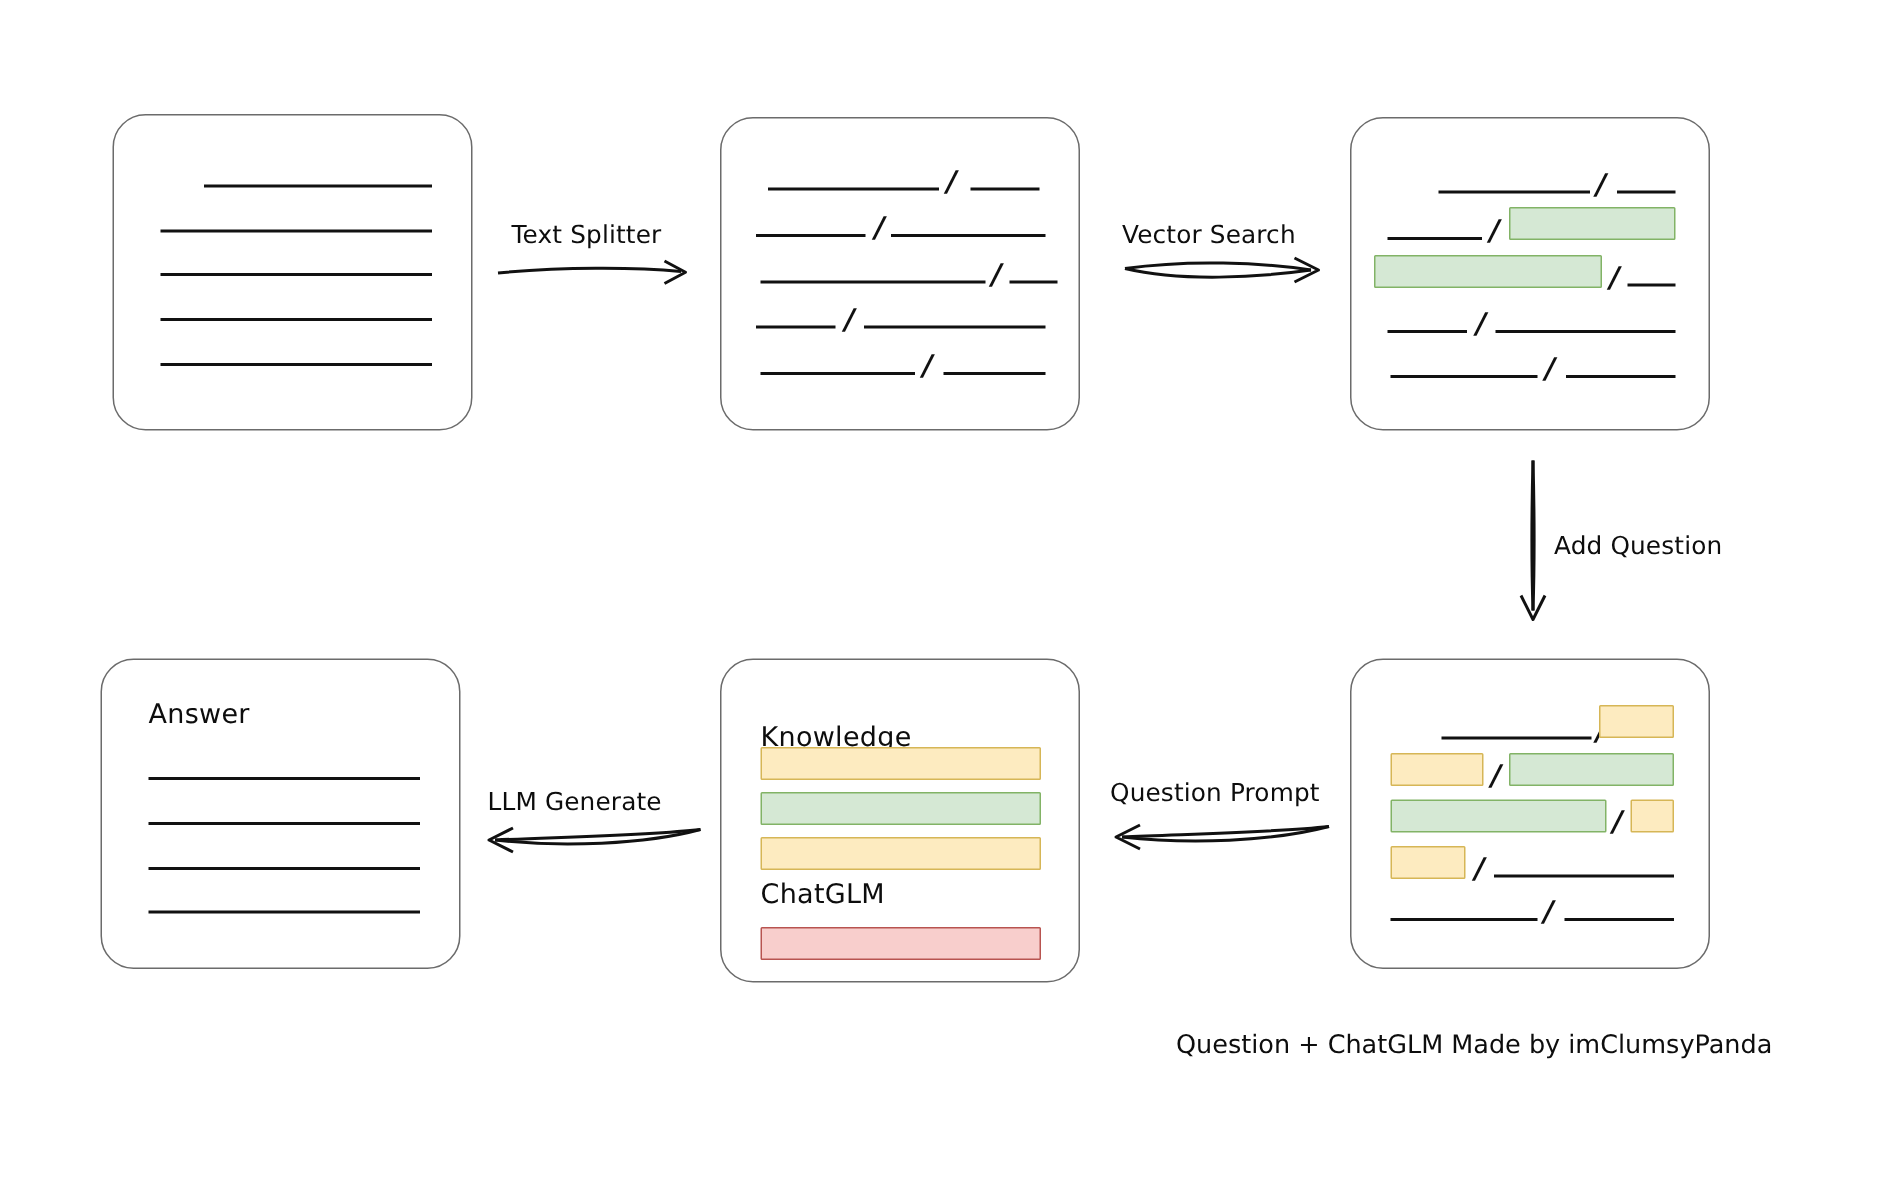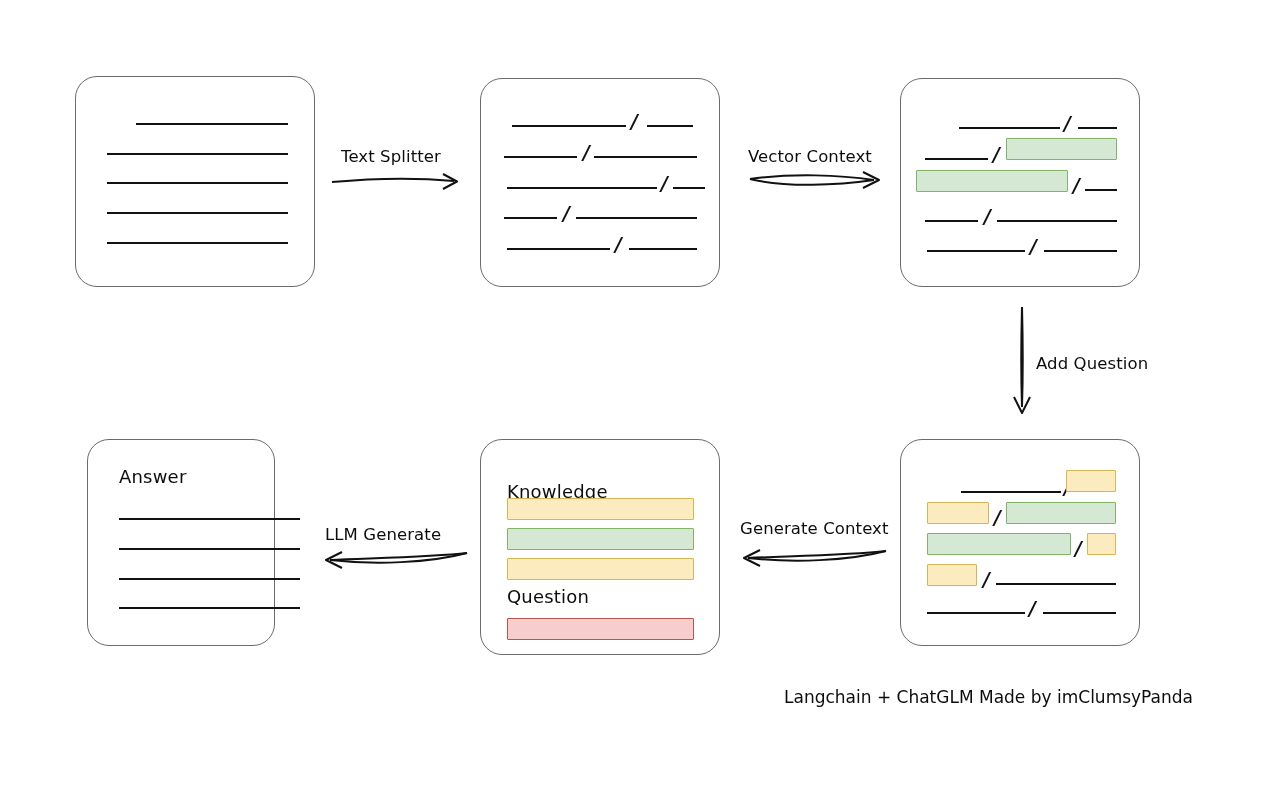--- a/index.html
+++ b/index.html
@@ -117,21 +117,21 @@
 
     <div class="seg line" style="left:23px;  top:138px; width:53px;"></div>
     <div class="seg slash" style="left:82px;  top:125px;">/</div>
     <div class="seg line" style="left:95px;  top:138px; width:121px;"></div>
 
     <div class="seg line" style="left:26px;  top:169px; width:103px;"></div>
     <div class="seg slash" style="left:134px; top:156px;">/</div>
     <div class="seg line" style="left:148px; top:169px; width:68px;"></div>
   </div>
 
-  <div class="edge-label" style="left:748px; top:147px;">Vector Context</div>
+  <div class="edge-label" style="left:748px; top:147px;">Vector Search</div>
   <svg class="edge" width="145" height="26" style="left:748px; top:167px;">
     <path d="M2,12 C40,21 90,18 126,13" stroke-width="2"></path>
     <path d="M2,12 C45,6 92,8 126,13" stroke-width="2"></path>
     <polyline points="115,5 131,13 115,21" stroke-width="2" stroke-linejoin="round"></polyline>
   </svg>
 
   <div class="node-box" style="left:900px; top:78px; width:240px; height:209px;">
     <div class="seg line" style="left:58px;  top:48px;  width:101px;"></div>
     <div class="seg slash" style="left:163px; top:35px;">/</div>
     <div class="seg line" style="left:177px; top:48px;  width:39px;"></div>
@@ -175,49 +175,49 @@
 
     <div class="seg hl yellow" style="left:26px;  top:124px; width:50px;"></div>
     <div class="seg slash" style="left:82px;  top:130px;">/</div>
     <div class="seg line" style="left:95px;  top:143px; width:120px;"></div>
 
     <div class="seg line" style="left:26px;  top:172px; width:98px;"></div>
     <div class="seg slash" style="left:128px; top:159px;">/</div>
     <div class="seg line" style="left:142px; top:172px; width:73px;"></div>
   </div>
 
-  <div class="edge-label" style="left:740px; top:519px;">Generate Context</div>
+  <div class="edge-label" style="left:740px; top:519px;">Question Prompt</div>
   <svg class="edge" width="152" height="24" style="left:738px; top:545px;">
     <path d="M148,6 C110,16 55,18 10,13" stroke-width="2"></path>
     <path d="M148,6 C112,10 55,11 10,13" stroke-width="2"></path>
     <polyline points="22,5 6,13 22,21" stroke-width="2" stroke-linejoin="round"></polyline>
   </svg>
 
   <div class="node-box" style="left:480px; top:439px; width:240px; height:216px;">
     <div class="box-label" style="left:26px; top:41px;">Knowledge</div>
 
     <div class="seg hl yellow" style="left:26px; top:58px; width:187px;"></div>
     <div class="seg hl green" style="left:26px; top:88px; width:187px;"></div>
     <div class="seg hl yellow" style="left:26px; top:118px; width:187px;"></div>
 
-    <div class="box-label" style="left:26px; top:146px;">Question</div>
+    <div class="box-label" style="left:26px; top:146px;">ChatGLM</div>
 
     <div class="seg hl red" style="left:26px; top:178px; width:187px;"></div>
   </div>
 
   <div class="edge-label" style="left:325px; top:525px;">LLM Generate</div>
   <svg class="edge" width="148" height="24" style="left:322px; top:547px;">
     <path d="M145,6 C108,16 52,18 8,13" stroke-width="2"></path>
     <path d="M145,6 C110,10 52,11 8,13" stroke-width="2"></path>
     <polyline points="20,5 4,13 20,21" stroke-width="2" stroke-linejoin="round"></polyline>
   </svg>
 
-  <div class="node-box" style="left:87px; top:439px; width:188px; height:207px;">
+  <div class="node-box" style="left:67px; top:439px; width:240px; height:207px;">
     <div class="box-label" style="left:31px; top:26px;">Answer</div>
     <div class="seg line" style="left:31px; top:78px;  width:181px;"></div>
     <div class="seg line" style="left:31px; top:108px; width:181px;"></div>
     <div class="seg line" style="left:31px; top:138px; width:181px;"></div>
     <div class="seg line" style="left:31px; top:167px; width:181px;"></div>
   </div>
 
-  <div class="footer-note" style="left:784px; top:687px;">Langchain + ChatGLM Made by imClumsyPanda</div>
+  <div class="footer-note" style="left:784px; top:687px;">Question + ChatGLM Made by imClumsyPanda</div>
 
 </div>
 
 </body></html>

